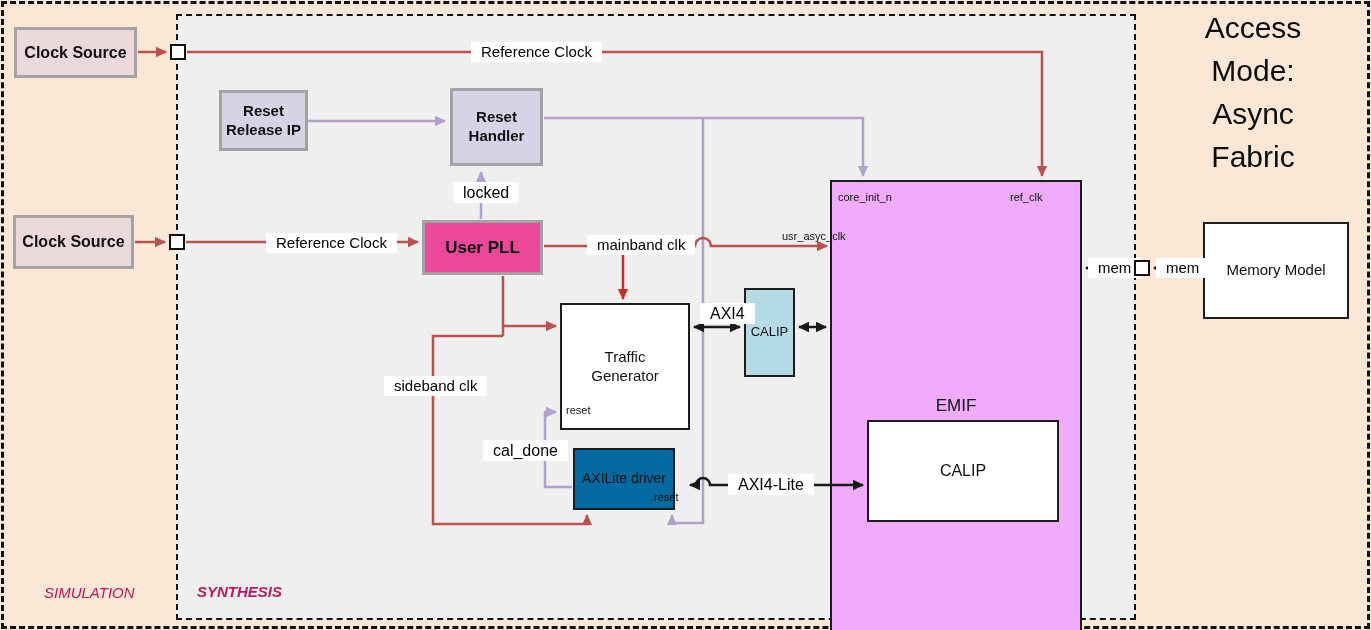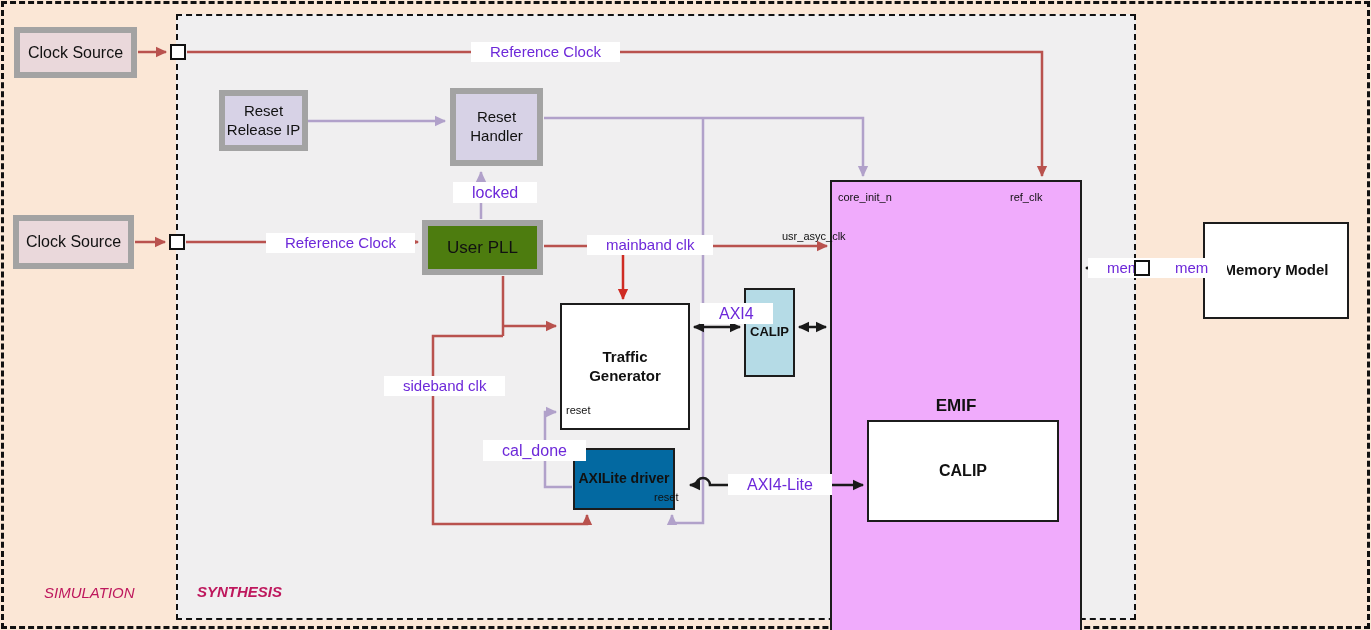--- a/index.html
+++ b/index.html
@@ -21,44 +21,44 @@
     background:#f0eff0;
     border:2px dashed #111;
     box-sizing:border-box;
     z-index:1;
   }
   .block{
     position:absolute;box-sizing:border-box;
     display:flex;flex-direction:column;align-items:center;justify-content:center;
     text-align:center;color:#111;z-index:2;line-height:1.25;
   }
-  .b-thick{border:6px solid #a3a3a3;}
-  .b-med{border:2.5px solid #1c1c1c;font-weight:bold;}
+  .b-thick{border:3px solid #a3a3a3;font-weight:bold;}
+  .b-med{border:2.5px solid #1c1c1c;}
   #cs-top{left:14px;top:27px;width:123px;height:51px;background:#ead8db;font-size:16px;}
   #cs-bot{left:13px;top:215px;width:121px;height:54px;background:#ead8db;font-size:16px;}
   #rri{left:219px;top:90px;width:89px;height:61px;background:#d7d2e6;font-size:15px;}
   #rh{left:450px;top:88px;width:93px;height:78px;background:#d7d2e6;font-size:15px;}
-  #pll{left:422px;top:220px;width:121px;height:55px;background:#4d7c0f;font-size:17px;}
+  #pll{left:422px;top:220px;width:121px;height:55px;background:#ec4899;font-size:17px;}
   #tg{left:560px;top:303px;width:130px;height:127px;background:#fff;font-size:15px;}
   #axl{left:573px;top:448px;width:102px;height:62px;background:#0369a1;font-size:14px;}
   #pmon{left:744px;top:288px;width:51px;height:89px;background:#b5dbe6;font-size:13px;}
   #emif{left:830px;top:180px;width:252px;height:452px;background:#f0abfc;font-size:17px;}
   #calip{left:867px;top:420px;width:192px;height:102px;background:#fff;font-size:16px;z-index:3;}
   #memmodel{left:1203px;top:222px;width:146px;height:97px;background:#fff;font-size:15px;}
   .portlabel{
     position:absolute;font-size:11px;color:#111;z-index:3;white-space:nowrap;
   }
   .sq{
     position:absolute;width:16px;height:16px;background:#fff;
     border:2px solid #111;box-sizing:border-box;z-index:6;
   }
   #wires{position:absolute;left:0;top:0;z-index:4;pointer-events:none;}
   .chip{
-    position:absolute;background:#fff;color:#6d28d9;z-index:5;
-    padding:1px 19px;white-space:nowrap;line-height:1.2;
+    position:absolute;background:#fff;color:#000000;z-index:5;
+    padding:1px 10px;white-space:nowrap;line-height:1.2;
   }
   #title{
     position:absolute;left:1140px;top:6px;width:226px;
     text-align:center;font-size:30px;line-height:43px;color:#0d0d0d;z-index:2;
   }
   #title span{display:block;}
   .regionlabel{
     position:absolute;font-style:italic;font-size:15px;color:#be185d;z-index:2;white-space:nowrap;
   }
   #sim-label{left:44px;top:584px;}
@@ -168,16 +168,22 @@
   <span class="chip" style="left:483px;top:440px;font-size:16px;">cal_done</span>
   <span class="chip" style="left:700px;top:303px;font-size:16px;">AXI4</span>
   <span class="chip" style="left:728px;top:474px;font-size:16px;">AXI4-Lite</span>
   <span class="chip" style="left:1088px;top:258px;font-size:15px;">mem</span>
   <span class="chip" style="left:1156px;top:258px;font-size:15px;">mem</span>
 
   <div class="sq" style="left:170px;top:44px;"></div>
   <div class="sq" style="left:169px;top:234px;"></div>
   <div class="sq" style="left:1134px;top:260px;"></div>
 
+  <div id="title">
+    <span>Access</span>
+    <span>Mode:</span>
+    <span>Async</span>
+    <span>Fabric</span>
+  </div>
 
   <span class="regionlabel" id="sim-label">SIMULATION</span>
   <span class="regionlabel" id="syn-label">SYNTHESIS</span>
 </div>
 
 </body></html>

